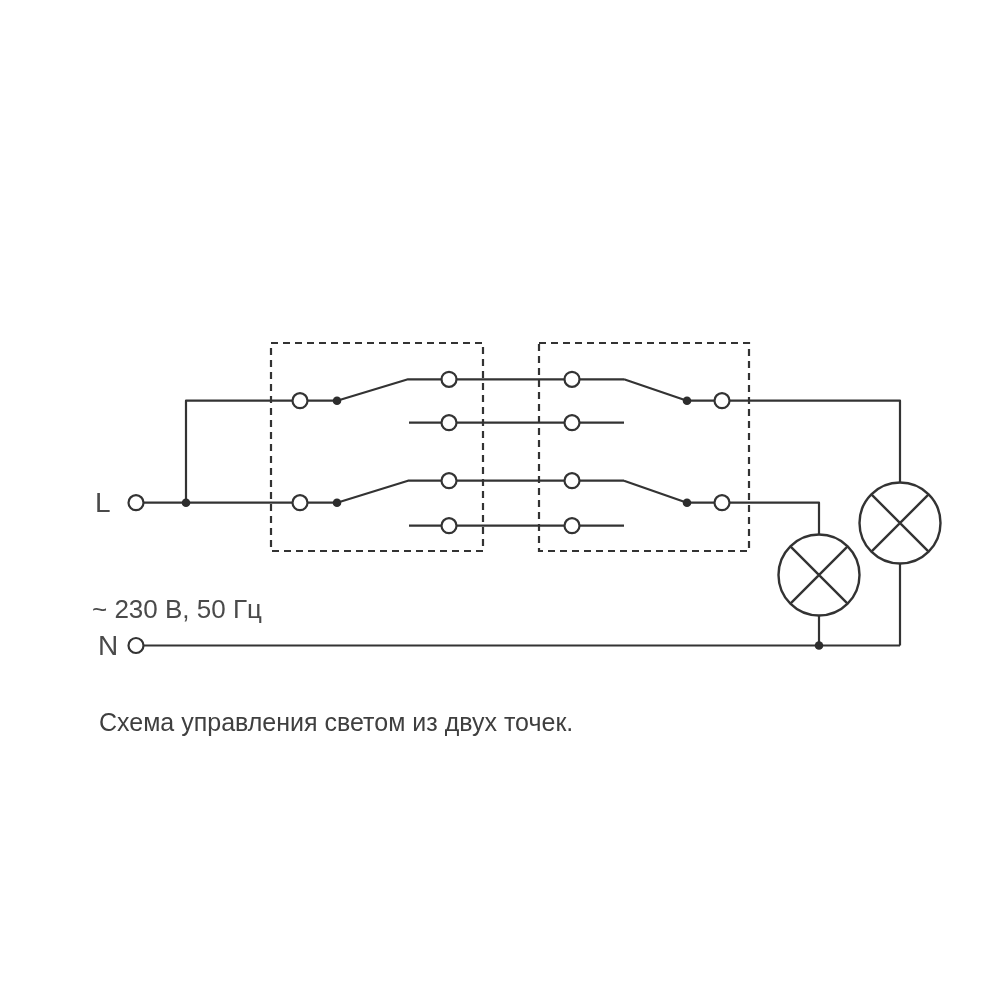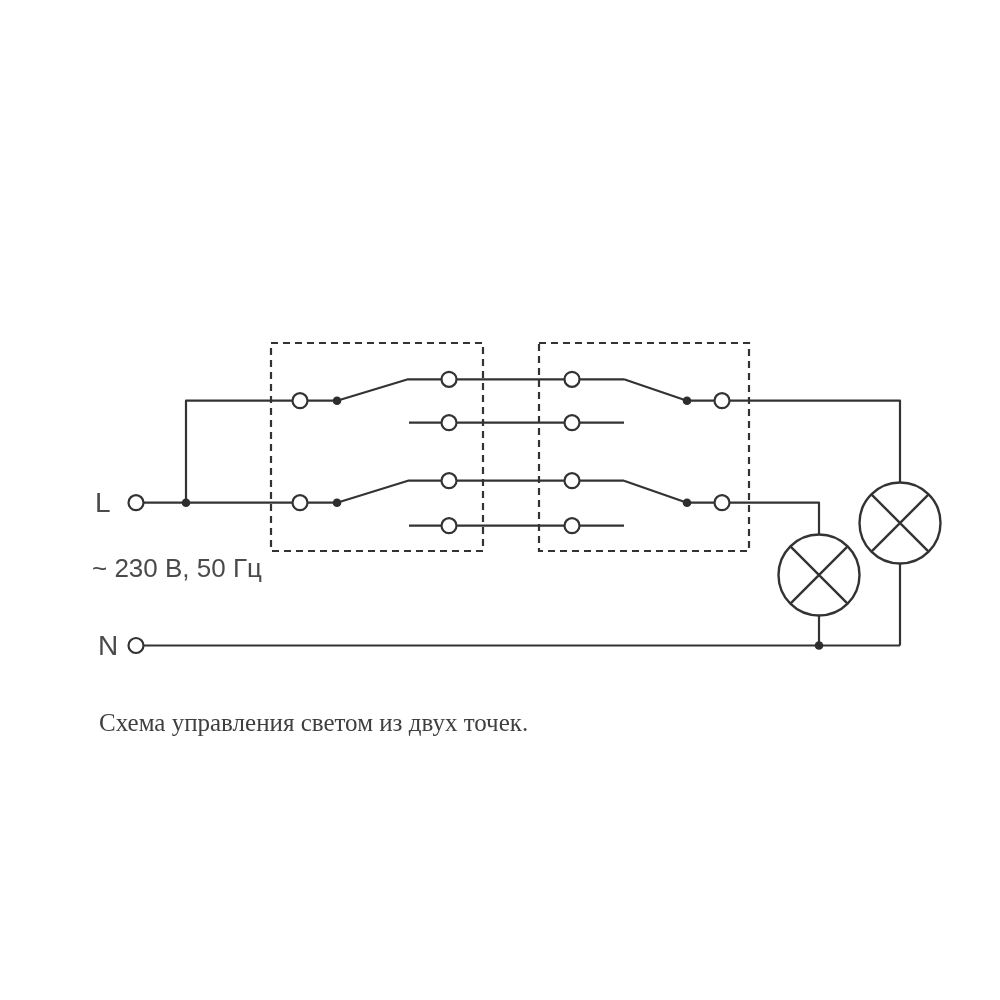--- a/index.html
+++ b/index.html
@@ -24,22 +24,22 @@
   }
   .txt {
     position: absolute;
     color: #4a4a4a;
     font-weight: 300;
     white-space: nowrap;
     line-height: 1;
   }
   .lbl-l    { left: 95px;  top: 489px; font-size: 28px; }
   .lbl-n    { left: 98px;  top: 632px; font-size: 28px; }
-  .lbl-volt { left: 92px;  top: 555px; font-size: 26px; }
-  .lbl-cap  { left: 99px;  top: 710px; font-size: 25px; color: #3f3f3f; font-family: Liberation Serif, serif; }
+  .lbl-volt { left: 92px;  top: 596px; font-size: 26px; }
+  .lbl-cap  { left: 99px;  top: 710px; font-size: 25px; color: #3f3f3f; }
 </style>
 </head>
 <body>
 
 <div class="canvas">
 
   <svg class="diagram-svg" width="1000" height="1000" viewBox="0 0 1000 1000">
 
     <g stroke="#333333" stroke-width="2.2" fill="none" stroke-linejoin="round">
 

